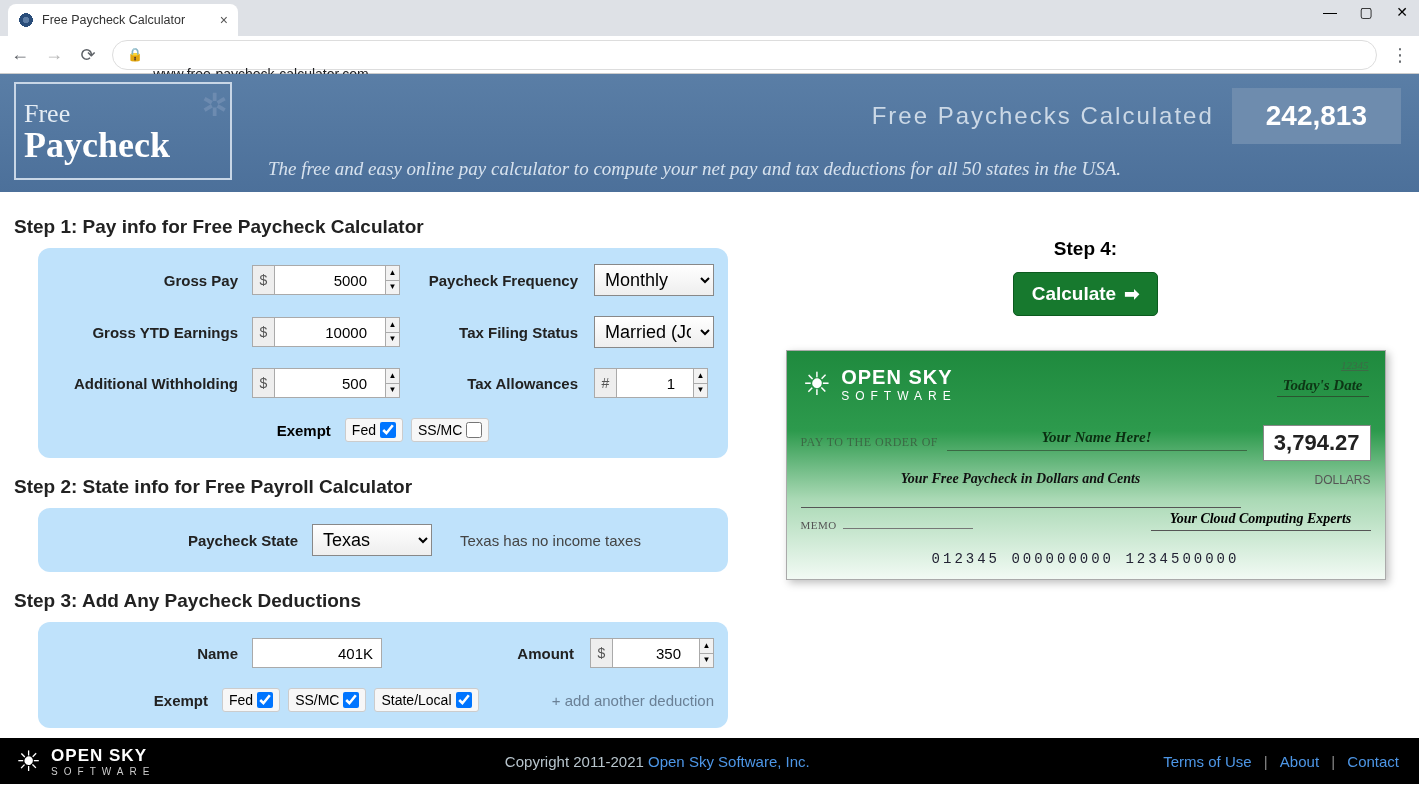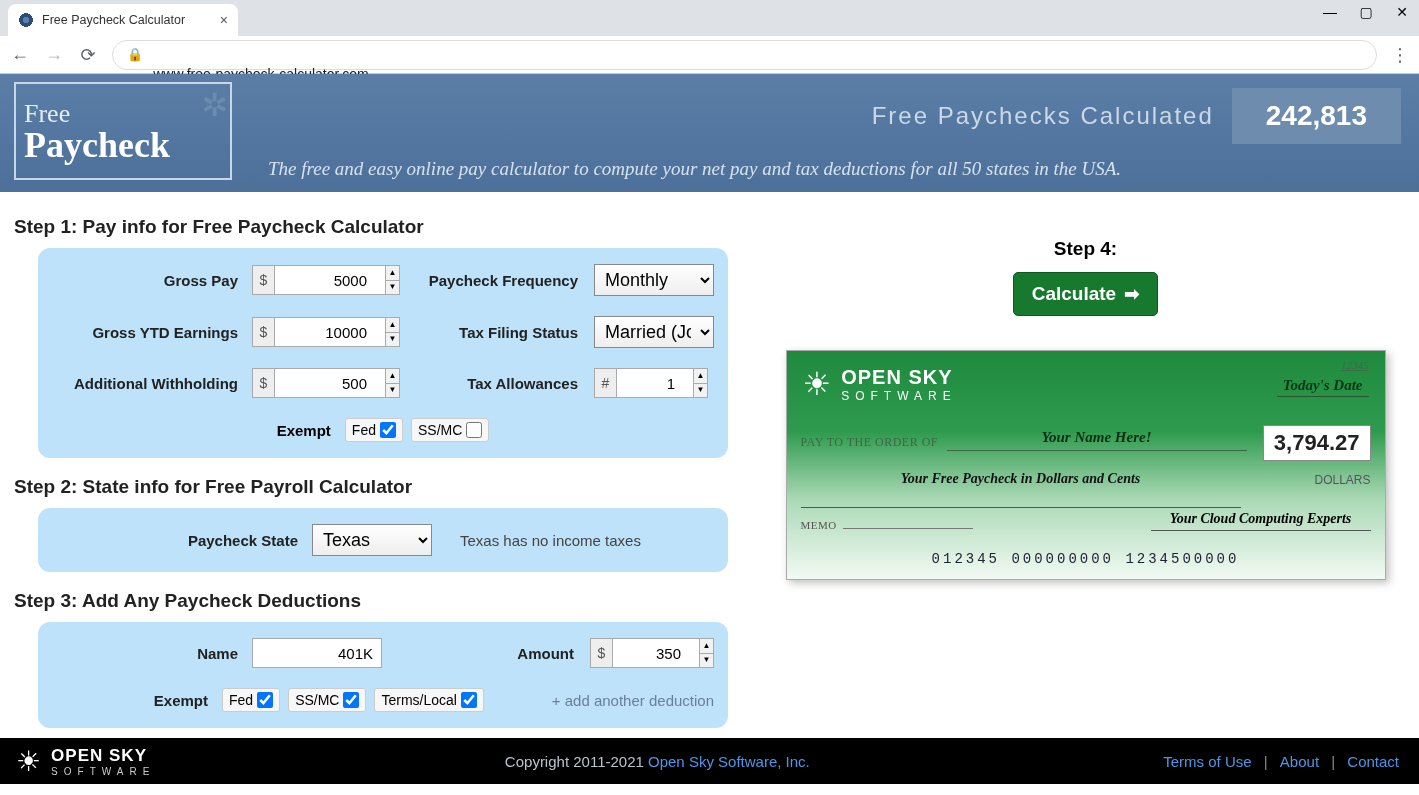--- a/index.html
+++ b/index.html
@@ -359,21 +359,21 @@
             <span>Fed</span>
             <input type="checkbox" checked="" style="">
           </label>
         <span style="width:8px;"></span>
         <label class="chk-lbl">
             <span>SS/MC</span>
             <input type="checkbox" checked="" style="">
           </label>
         <span style="width:8px;"></span>
         <label class="chk-lbl">
-            <span>Terms/Local</span>
+            <span>State/Local</span>
             <input type="checkbox" checked="" style="">
           </label>
         <div style="flex:1"></div>
         <span class="add-link">+ add another deduction</span>
       </div>
     </div>
   </div>
 
   <div class="right-col">
     <div class="step4-title">Step 4:</div>

